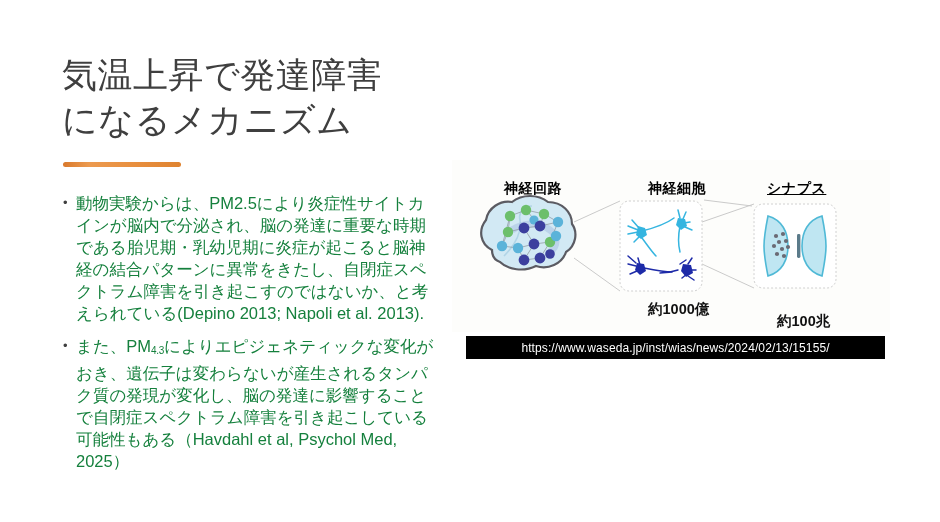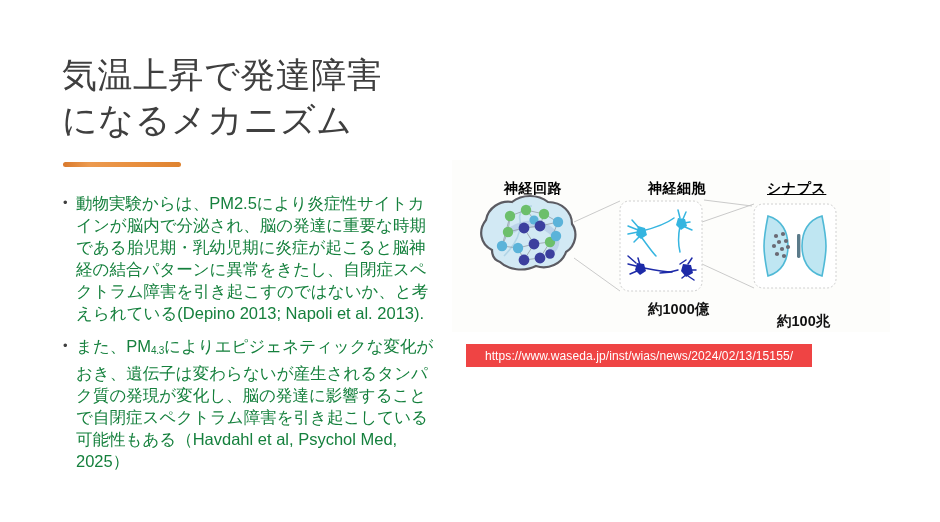--- a/index.html
+++ b/index.html
@@ -120,27 +120,26 @@
   .fig-svg {
     position: absolute;
     left: 0; top: 0;
   }
 
   
   #url-bar {
     position: absolute;
     left: 466px;
     top: 336px;
-    width: 346px;
+    width: 419px;
     height: 23px;
-    background: #ef4444;
+    background: #000000;
     display: flex;
     align-items: center;
     justify-content: center;
-    margin-top: 8px;
   }
   #url-text {
     font-size: 12px;
     color: #ffffff;
     letter-spacing: 0.1px;
     white-space: nowrap;
   }
 </style>
 </head>
 <body>

